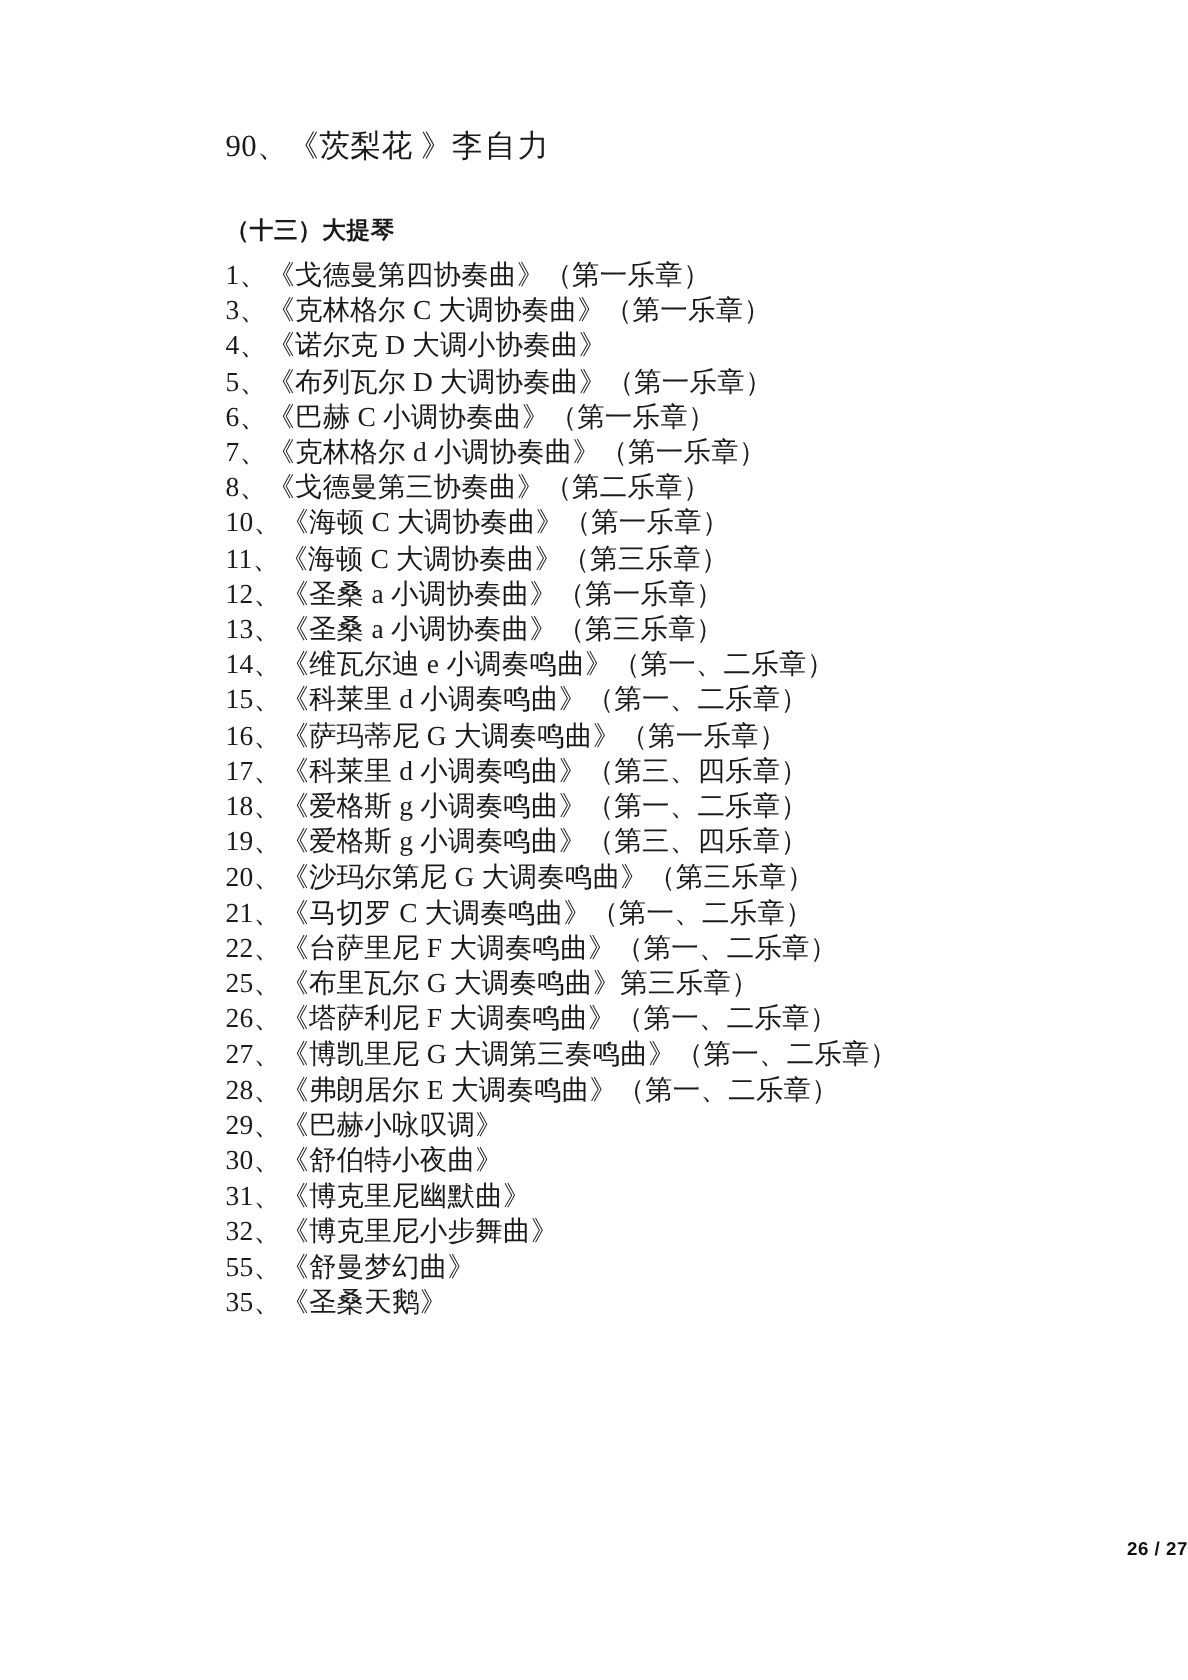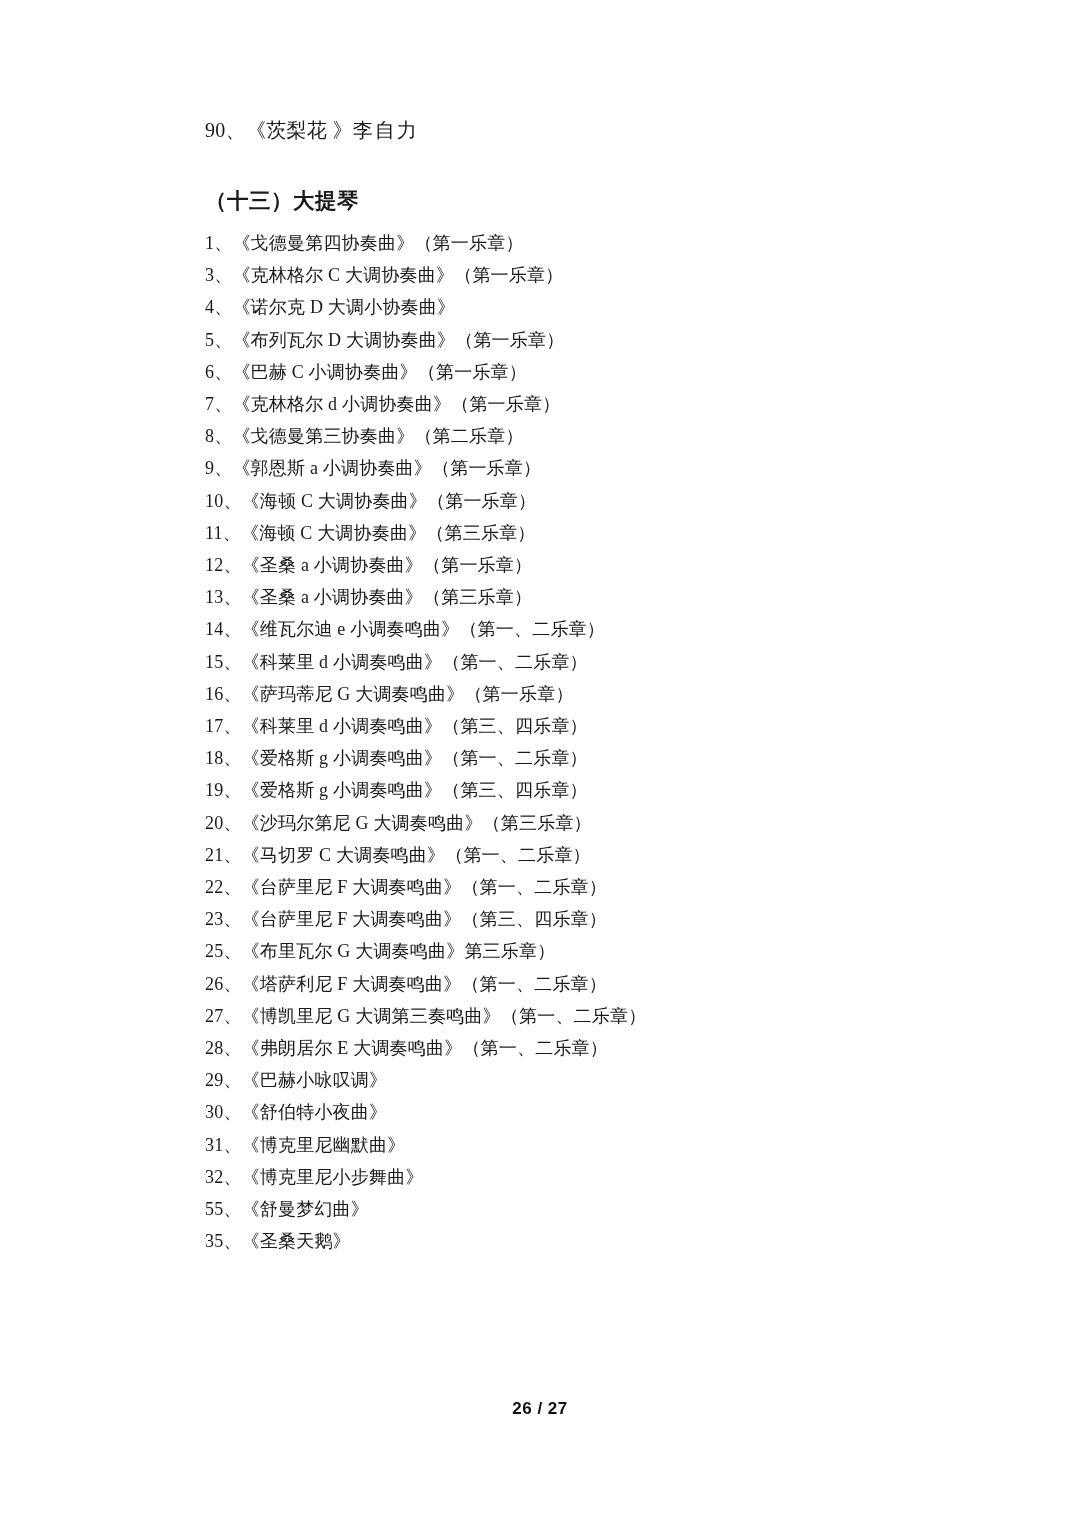--- a/index.html
+++ b/index.html
@@ -20,21 +20,21 @@
     left: 0;
     top: 0;
     width: 1080px;
     height: 1527px;
     box-sizing: border-box;
     padding: 120px 130px 0 205px;
   }
   .top-entry {
     display: flex;
     align-items: flex-end;
-    font-size: 20px;
+    font-size: 28px;
     line-height: 1.0;
     margin-bottom: 46px;
     letter-spacing: 0.3px;
   }
   .top-entry .title {
     white-space: pre;
   }
   .top-entry .author {
     letter-spacing: 2px;
   }
@@ -44,31 +44,31 @@
     letter-spacing: 0.5px;
     margin-bottom: 12px;
     font-family: "Liberation Sans", "DejaVu Sans", sans-serif;
   }
   .entry-list {
     list-style: none;
     margin: 0;
     padding: 0;
   }
   .entry {
-    font-size: 18px;
+    font-size: 25px;
     line-height: 32.2px;
     white-space: pre;
     letter-spacing: 0.2px;
   }
   .footer {
     position: absolute;
     left: 0;
     right: 0;
     bottom: 108px;
-    text-align: center;
+    text-align: right;
     font-size: 17px;
     font-weight: bold;
     font-family: "Liberation Sans", "DejaVu Sans", sans-serif;
     letter-spacing: 0.5px;
     color: #111;
   }
 </style>
 </head>
 <body>
 
@@ -82,35 +82,33 @@
   <div class="section-heading">（十三）大提琴</div>
 
   <ol class="entry-list">
     <li class="entry">1、《戈德曼第四协奏曲》（第一乐章）</li>
     <li class="entry">3、《克林格尔 C 大调协奏曲》（第一乐章）</li>
     <li class="entry">4、《诺尔克 D 大调小协奏曲》</li>
     <li class="entry">5、《布列瓦尔 D 大调协奏曲》（第一乐章）</li>
     <li class="entry">6、《巴赫 C 小调协奏曲》（第一乐章）</li>
     <li class="entry">7、《克林格尔 d 小调协奏曲》（第一乐章）</li>
     <li class="entry">8、《戈德曼第三协奏曲》（第二乐章）</li>
-    <li class="entry">9、《郭恩斯 a 小调协奏曲》（第一乐章）</li>
     <li class="entry">10、《海顿 C 大调协奏曲》（第一乐章）</li>
     <li class="entry">11、《海顿 C 大调协奏曲》（第三乐章）</li>
     <li class="entry">12、《圣桑 a 小调协奏曲》（第一乐章）</li>
     <li class="entry">13、《圣桑 a 小调协奏曲》（第三乐章）</li>
     <li class="entry">14、《维瓦尔迪 e 小调奏鸣曲》（第一、二乐章）</li>
     <li class="entry">15、《科莱里 d 小调奏鸣曲》（第一、二乐章）</li>
     <li class="entry">16、《萨玛蒂尼 G 大调奏鸣曲》（第一乐章）</li>
     <li class="entry">17、《科莱里 d 小调奏鸣曲》（第三、四乐章）</li>
     <li class="entry">18、《爱格斯 g 小调奏鸣曲》（第一、二乐章）</li>
     <li class="entry">19、《爱格斯 g 小调奏鸣曲》（第三、四乐章）</li>
     <li class="entry">20、《沙玛尔第尼 G 大调奏鸣曲》（第三乐章）</li>
     <li class="entry">21、《马切罗 C 大调奏鸣曲》（第一、二乐章）</li>
     <li class="entry">22、《台萨里尼 F 大调奏鸣曲》（第一、二乐章）</li>
-    <li class="entry">23、《台萨里尼 F 大调奏鸣曲》（第三、四乐章）</li>
     <li class="entry">25、《布里瓦尔 G 大调奏鸣曲》第三乐章）</li>
     <li class="entry">26、《塔萨利尼 F 大调奏鸣曲》（第一、二乐章）</li>
     <li class="entry">27、《博凯里尼 G 大调第三奏鸣曲》（第一、二乐章）</li>
     <li class="entry">28、《弗朗居尔 E 大调奏鸣曲》（第一、二乐章）</li>
     <li class="entry">29、《巴赫小咏叹调》</li>
     <li class="entry">30、《舒伯特小夜曲》</li>
     <li class="entry">31、《博克里尼幽默曲》</li>
     <li class="entry">32、《博克里尼小步舞曲》</li>
     <li class="entry">55、《舒曼梦幻曲》</li>
     <li class="entry">35、《圣桑天鹅》</li>

